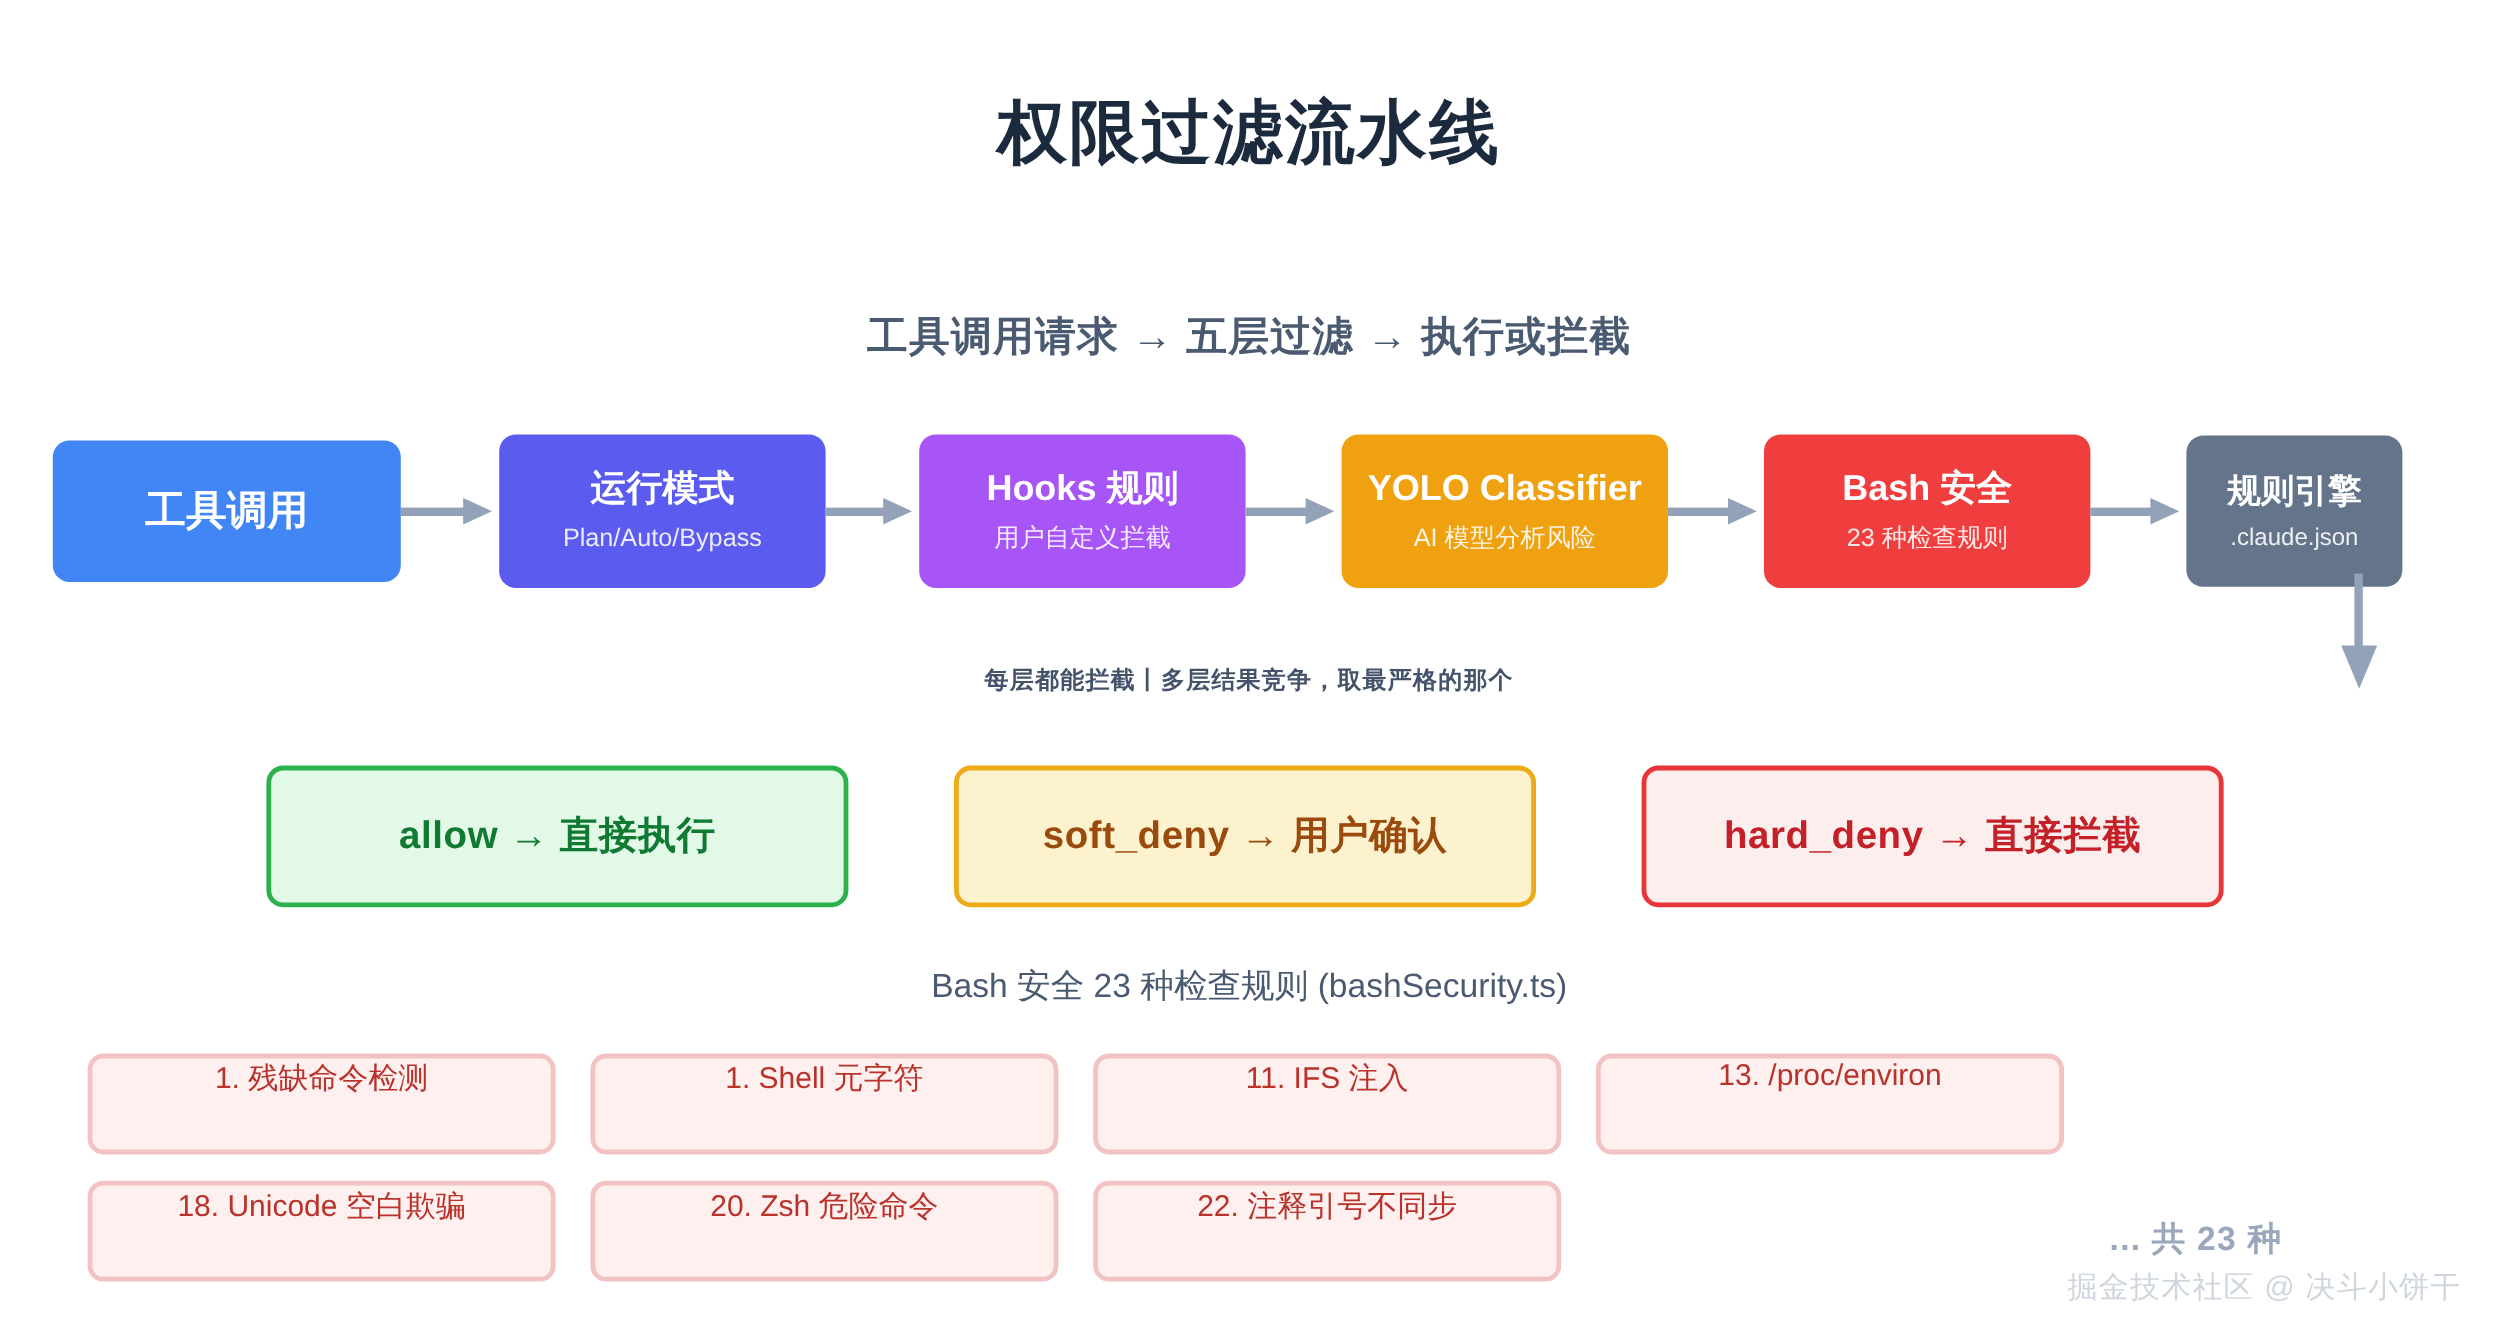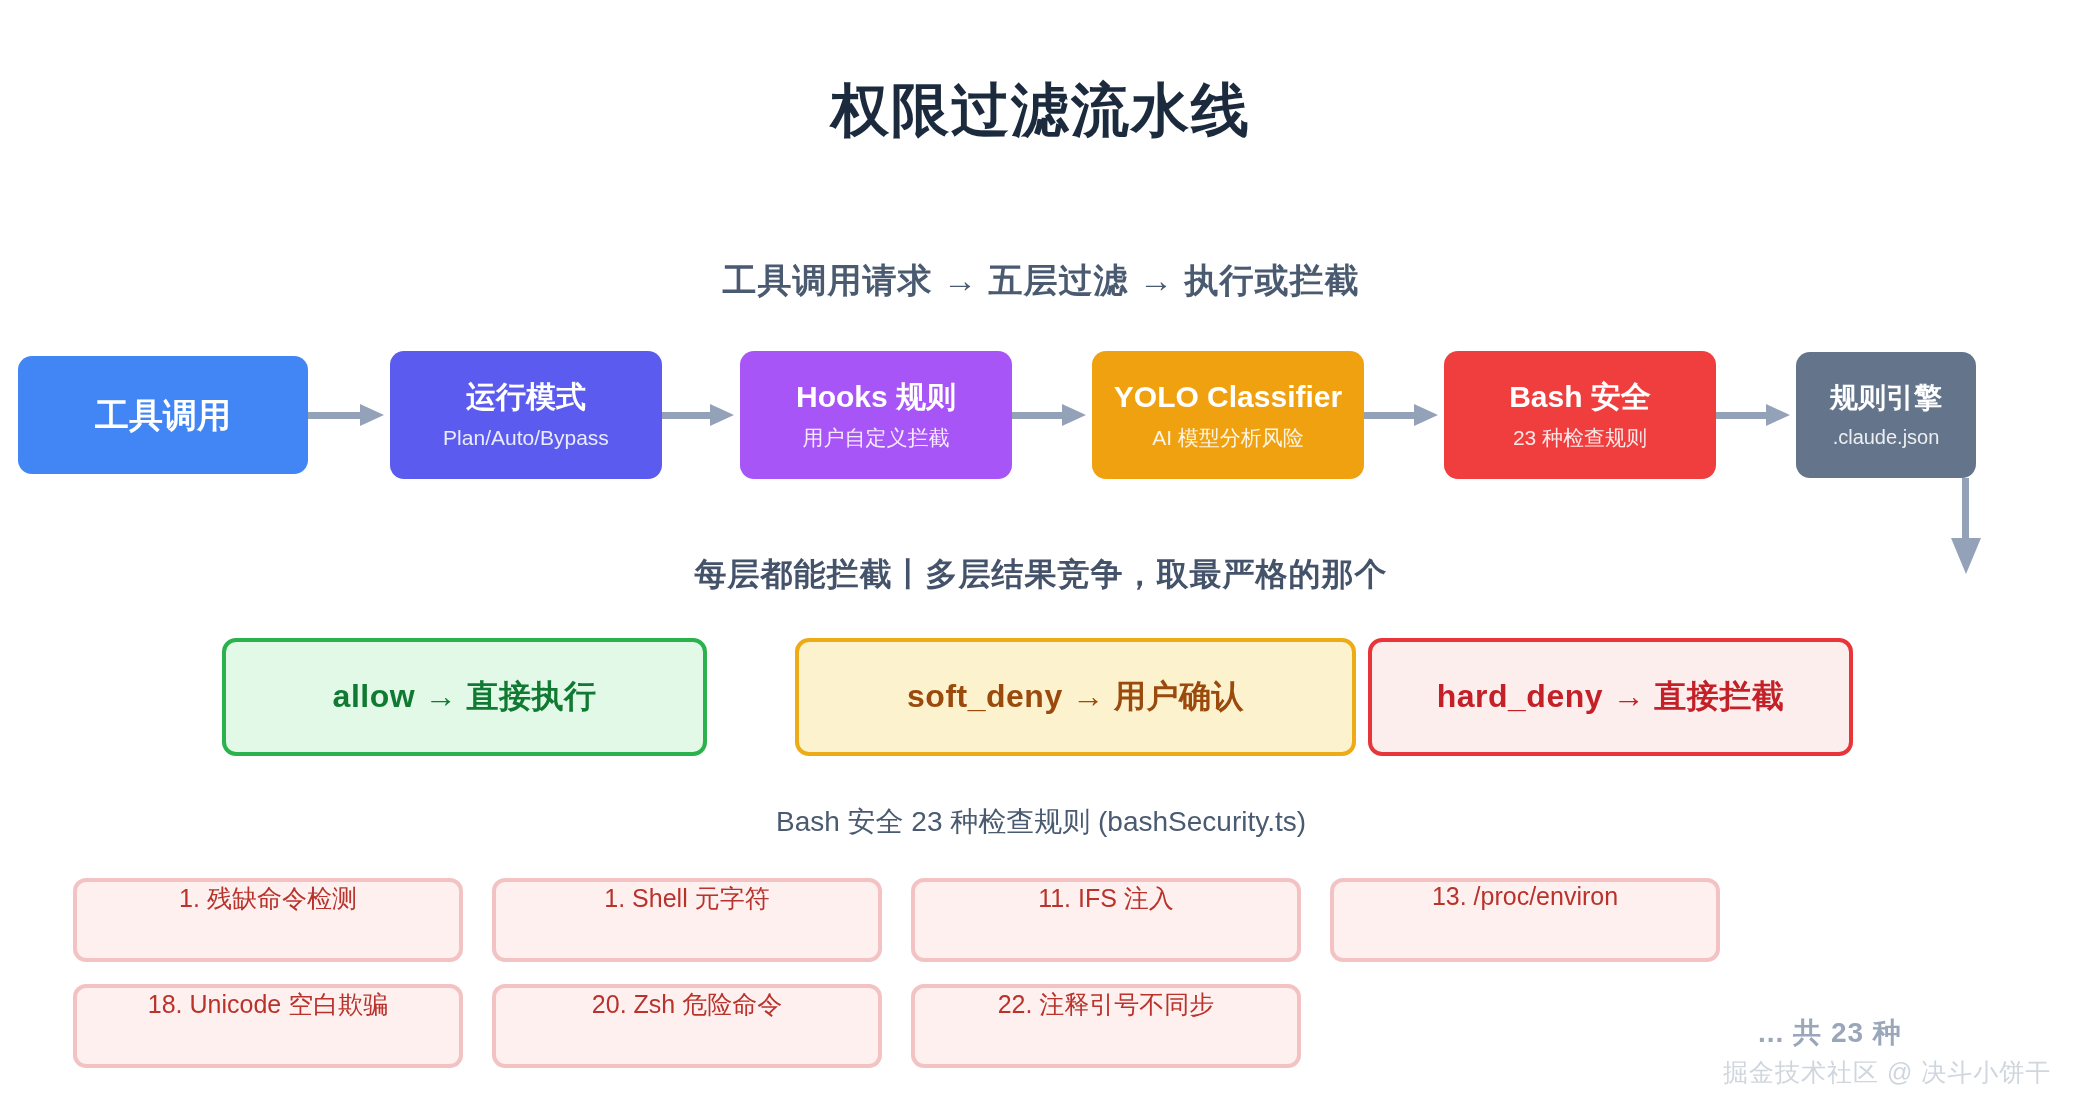--- a/index.html
+++ b/index.html
@@ -37,28 +37,28 @@
     text-align: center;
     font-size: 34px;
     font-weight: 700;
     color: #4a5a70;
     letter-spacing: 1px;
   }
 
   
   .pipeline {
     position: absolute;
-    top: 345px;
+    top: 356px;
     left: 0;
     width: 1972px;
     height: 140px;
     display: flex;
     align-items: center;
     justify-content: flex-start;
-    padding-left: 18px;
+    padding-left: 44px;
     box-sizing: border-box;
   }
   .stage {
     border-radius: 14px;
     display: flex;
     flex-direction: column;
     align-items: center;
     justify-content: center;
     box-sizing: border-box;
     flex: 0 0 auto;
@@ -142,21 +142,21 @@
     border-top: 36px solid #93a2b8;
   }
 
   
   .mid-caption {
     position: absolute;
     top: 553px;
     left: 0;
     width: 2082px;
     text-align: center;
-    font-size: 32px;
+    font-size: 20px;
     font-weight: 700;
     color: #44536a;
     letter-spacing: 1px;
   }
 
   
   .outcomes {
     position: absolute;
     top: 638px;
     left: 0;
@@ -172,21 +172,21 @@
     border-style: solid;
     box-sizing: border-box;
     display: flex;
     align-items: center;
     justify-content: center;
     font-size: 32px;
     font-weight: 700;
     letter-spacing: 0.5px;
   }
   .outcome.o1 { left: 222px;  width: 485px; }
-  .outcome.o2 { left: 795px;  width: 561px; }
+  .outcome.o2 { left: 795px;  width: 485px; }
   .outcome.o3 { left: 1368px; width: 485px; }
 
   
   .rules-heading {
     position: absolute;
     top: 803px;
     left: 0;
     width: 2082px;
     text-align: center;
     font-size: 28px;

